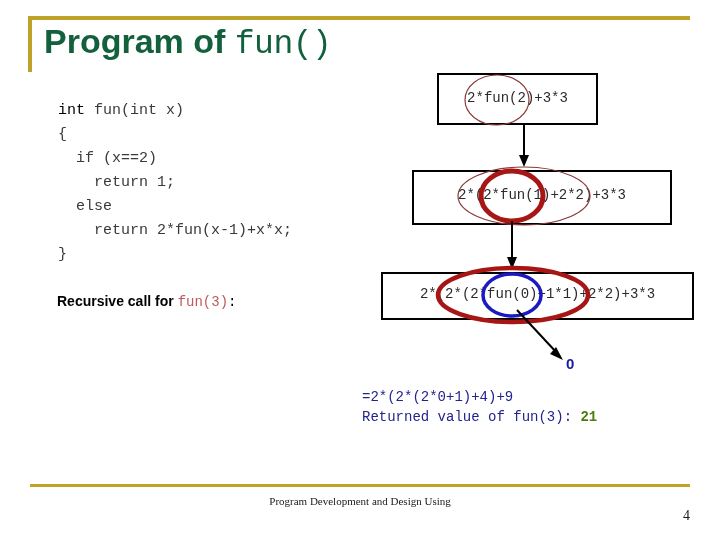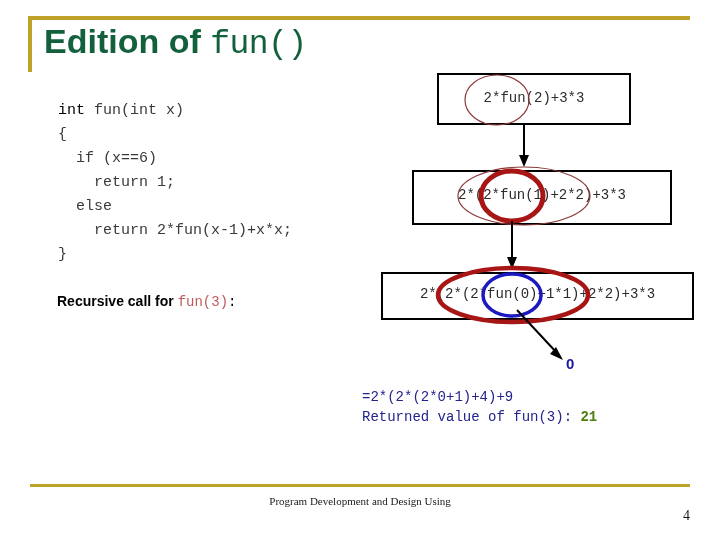--- a/index.html
+++ b/index.html
@@ -99,21 +99,21 @@
     position: absolute;
     left: 0;
     right: 0;
     text-align: center;
     font-family: "Liberation Mono", monospace;
     font-size: 14px;
     color: #2b2b2b;
     white-space: nowrap;
   }
 
-  #box1 { left: 437px; top: 73px;  width: 194px; height: 52px; }
+  #box1 { left: 437px; top: 73px;  width: 161px; height: 52px; }
   #box1 .expr { top: 15px; }
   #box2 { left: 412px; top: 170px; width: 260px; height: 55px; }
   #box2 .expr { top: 15px; }
   #box3 { left: 381px; top: 272px; width: 313px; height: 48px; }
   #box3 .expr { top: 12px; }
 
   
   #overlay {
     position: absolute;
     left: 0;
@@ -178,26 +178,26 @@
 </style>
 </head>
 <body>
 
 <div id="slide">
 
   <div class="gold-top"></div>
   <div class="gold-left"></div>
 
   <div class="title">
-    <span>Edition of </span><span class="mono">fun()</span>
+    <span>Program of </span><span class="mono">fun()</span>
   </div>
 
   <div class="code"><span class="kw-int">int</span><span> fun(int x)</span>
 <span>{</span>
-<span>  if (x==6)</span>
+<span>  if (x==2)</span>
 <span>    return 1;</span>
 <span>  else</span>
 <span>    return 2*fun(x-1)+x*x;</span>
 <span>}</span></div>
 
   <div class="reccall"><span>Recursive call for </span><span class="fn">fun(3)</span><span class="colon">:</span></div>
 
   <div class="dbox" id="box1">
     <div class="expr">2*fun(2)+3*3</div>
   </div>

